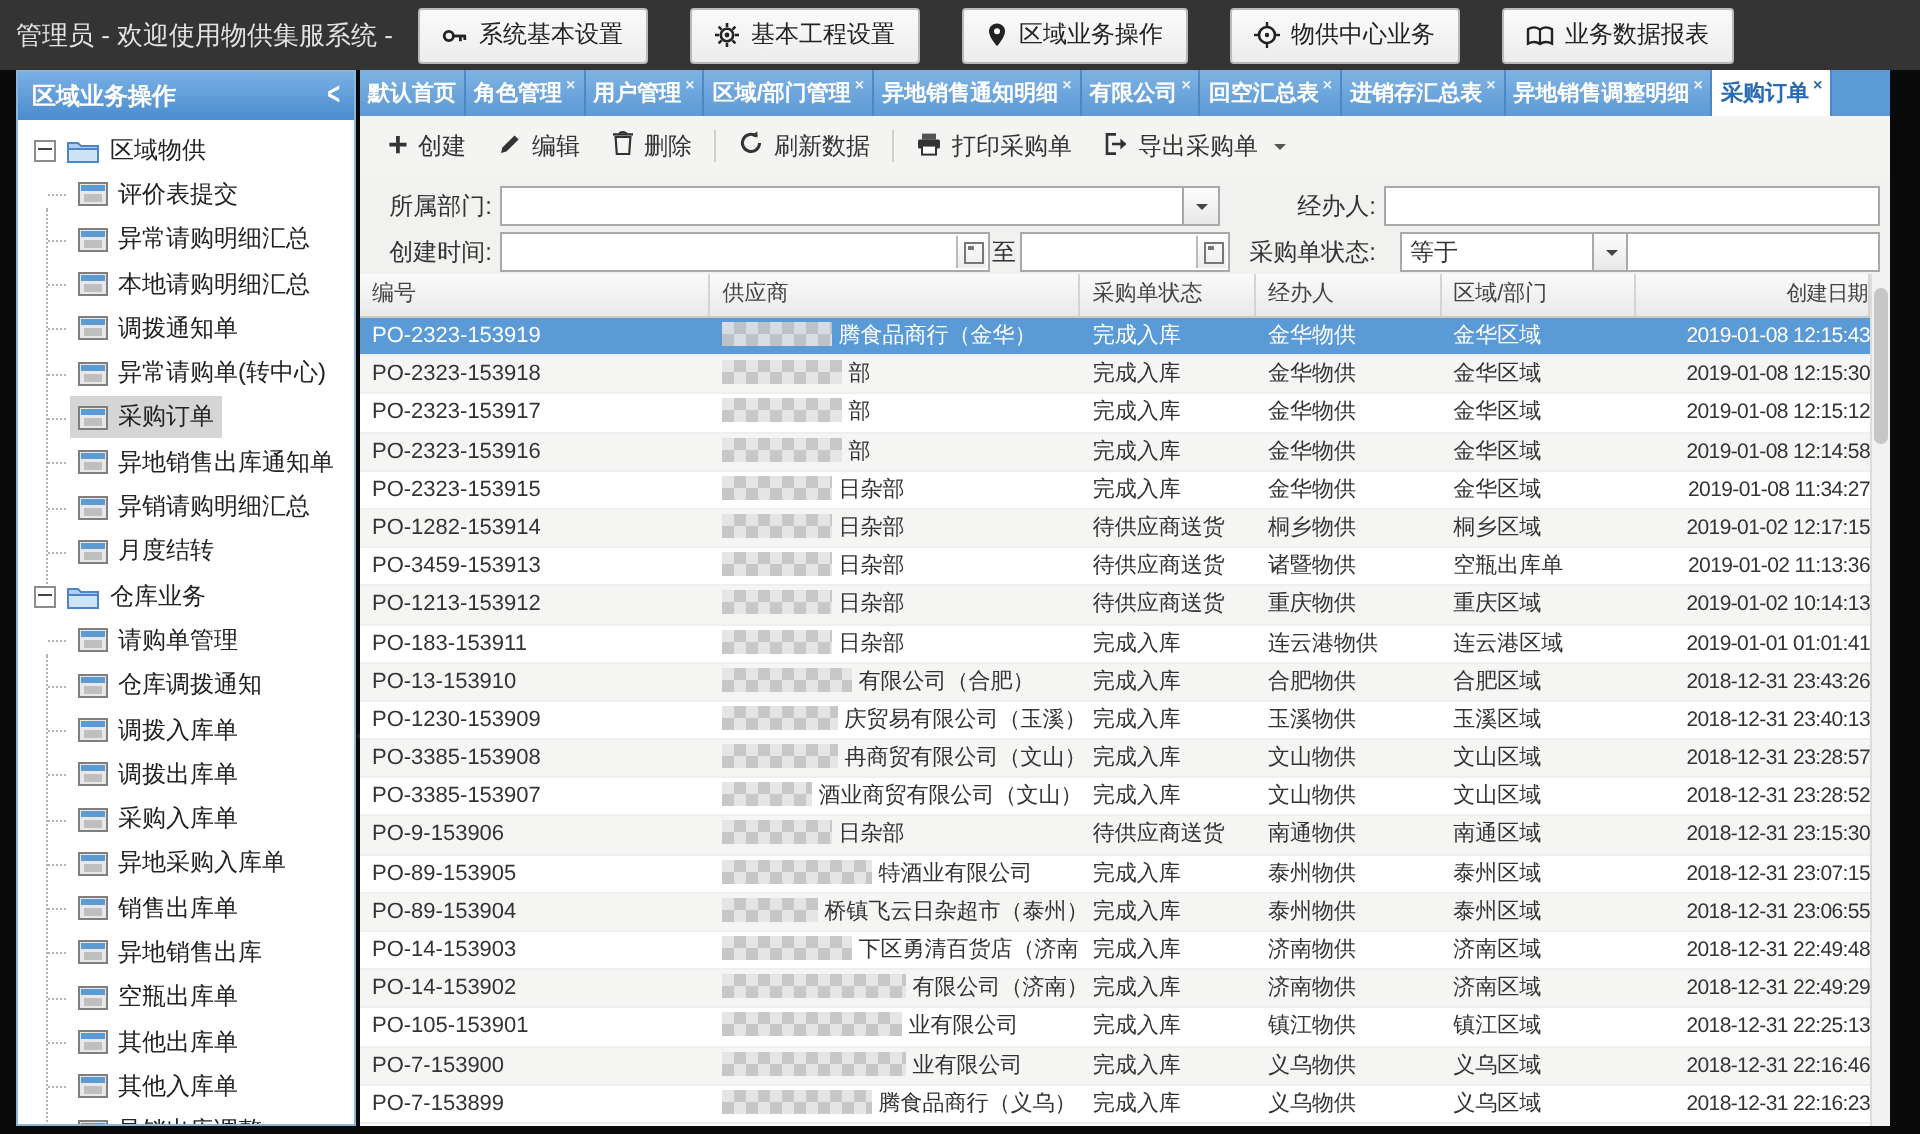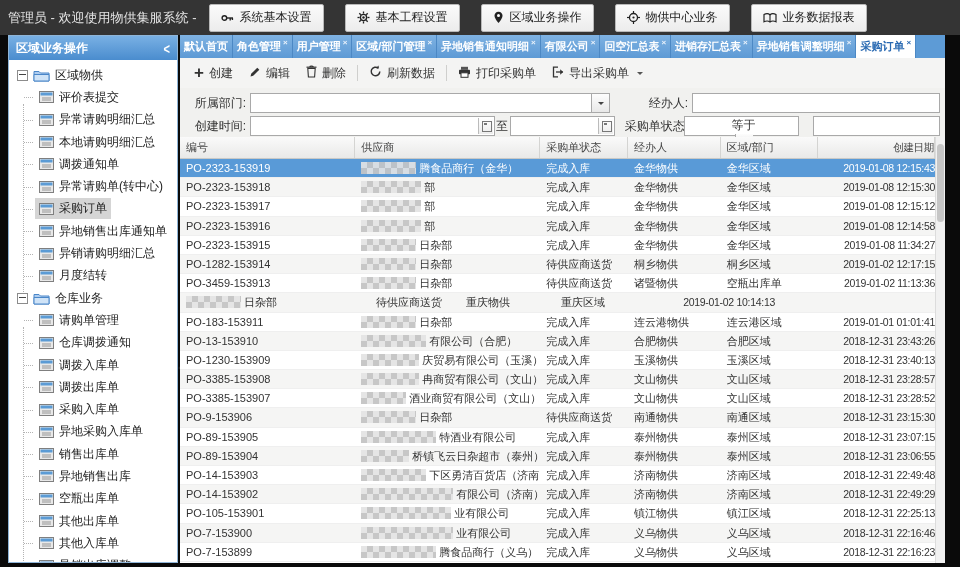--- a/index.html
+++ b/index.html
@@ -588,21 +588,21 @@
       <div class="dat" style="left:70px;top:28px;width:245px;">
         <span></span>
         <span class="cal-btn"></span>
       </div>
       <span class="lbl" style="left:316px;top:28px;width:12px;text-align:left;">至</span>
       <div class="dat" style="left:330px;top:28px;width:105px;">
         <span></span>
         <span class="cal-btn"></span>
       </div>
       <span class="lbl" style="left:436px;top:28px;width:72px;">采购单状态:</span>
-      <div class="sel" style="left:504px;top:28px;width:115px;flex-direction:column;">
+      <div class="sel" style="left:520px;top:28px;width:115px;">
         <span>等于</span>
         <span class="dd-btn"></span>
       </div>
       <div class="inp" style="left:633px;top:28px;width:127px;">
         <span></span>
       </div>
     </div>
 
     <div class="thead">
       <div class="th c1">编号</div>
@@ -664,20 +664,21 @@
         </div>
         <div class="row">
           <div class="td c1">PO-3459-153913</div>
           <div class="td c2"><span class="blur" style="width: 55px;"></span><span>日杂部</span></div>
           <div class="td c3">待供应商送货</div>
           <div class="td c4">诸暨物供</div>
           <div class="td c5">空瓶出库单</div>
           <div class="td c6">2019-01-02 11:13:36</div>
         </div>
         <div class="row">
+          <div class="td c1">PO-1213-153912</div>
           <div class="td c2"><span class="blur" style="width: 55px;"></span><span>日杂部</span></div>
           <div class="td c3">待供应商送货</div>
           <div class="td c4">重庆物供</div>
           <div class="td c5">重庆区域</div>
           <div class="td c6">2019-01-02 10:14:13</div>
         </div>
         <div class="row">
           <div class="td c1">PO-183-153911</div>
           <div class="td c2"><span class="blur" style="width: 55px;"></span><span>日杂部</span></div>
           <div class="td c3">完成入库</div>

